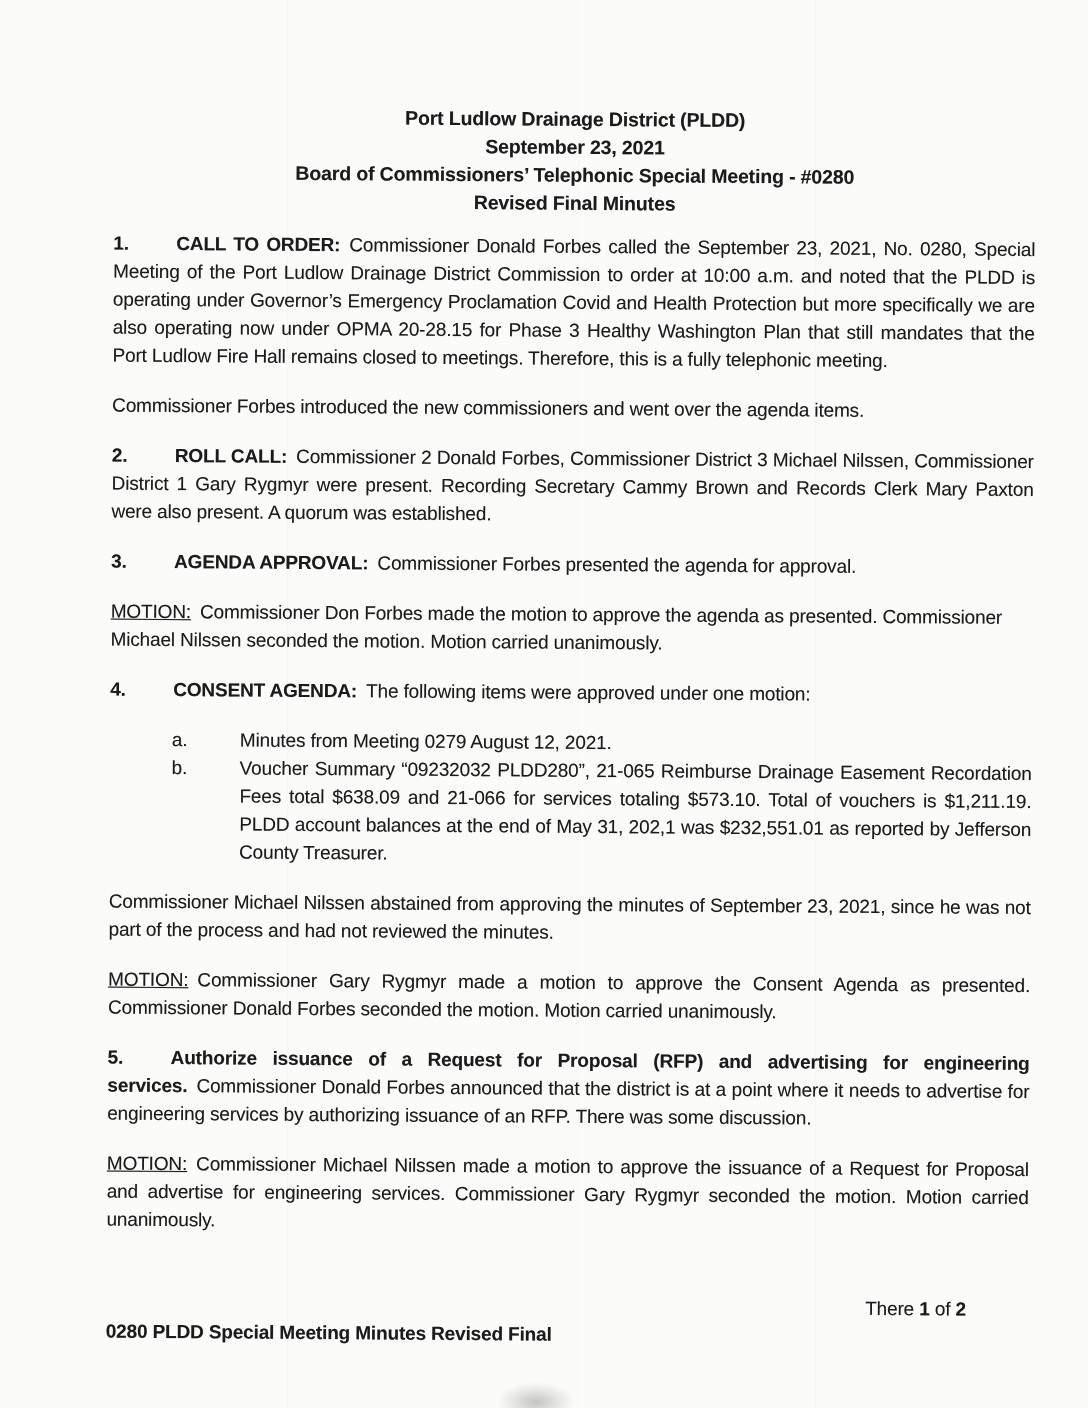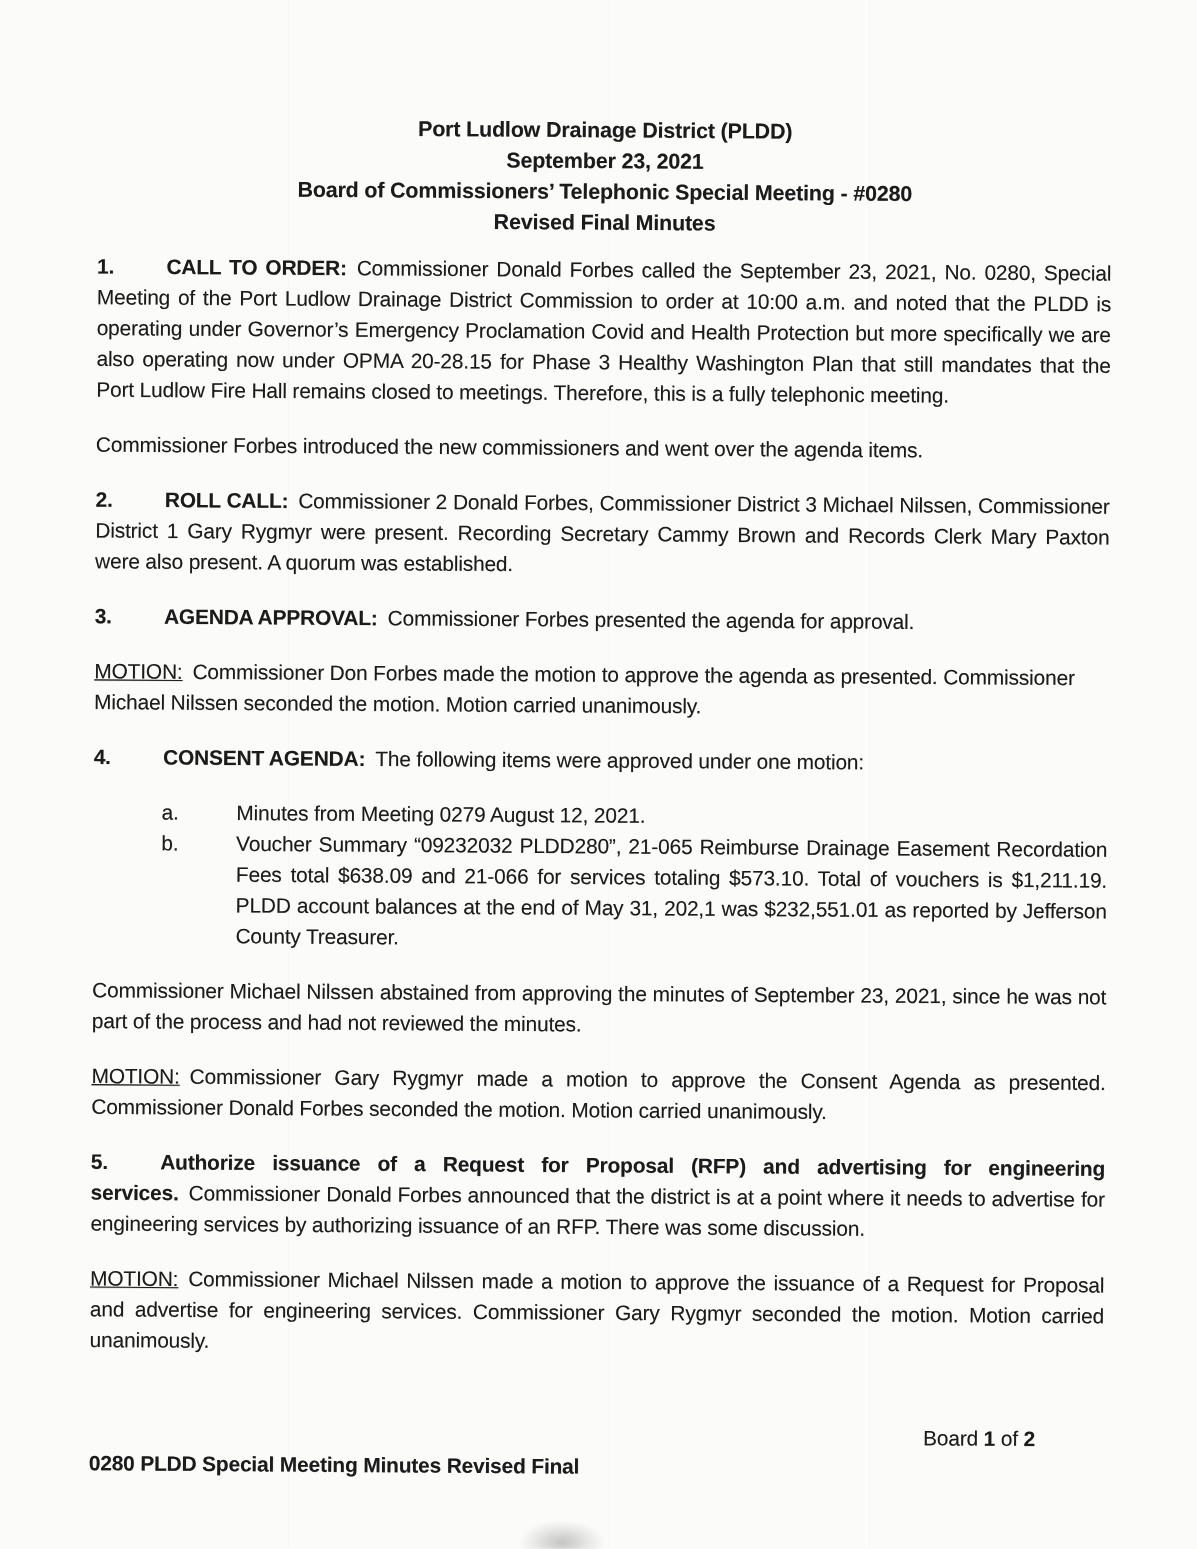--- a/index.html
+++ b/index.html
@@ -14,20 +14,21 @@
     position: relative;
   }
   .sheet {
     position: absolute;
     inset: 0;
     background:
       linear-gradient(90deg, rgba(0,0,0,0.018) 0 1px, transparent 1px) 262px 0 / 1088px 100% no-repeat,
       linear-gradient(90deg, rgba(0,0,0,0.018) 0 1px, transparent 1px) 553px 0 / 1088px 100% no-repeat,
       linear-gradient(90deg, rgba(0,0,0,0.015) 0 1px, transparent 1px) 790px 0 / 1088px 100% no-repeat,
       #fbfbfa;
+    margin-left: 25px;
   }
   .content {
     position: absolute;
     left: 0; top: 0;
     width: 1088px;
     padding: 104px 76px 0 90px;
     transform: rotate(0.4deg);
     transform-origin: 40% 0;
     font-size: 19px;
     line-height: 28px;
@@ -116,20 +117,20 @@
 
     <p class="para justify">
       <span class="num">5.</span><span class="sheading">Authorize issuance of a Request for Proposal (RFP) and advertising for engineering services.</span><span>Commissioner Donald Forbes announced that the district is at a point where it needs to advertise for engineering services by authorizing issuance of an RFP. There was some discussion.</span>
     </p>
 
     <p class="para justify">
       <span class="motion-label">MOTION:</span><span>Commissioner Michael Nilssen made a motion to approve the issuance of a Request for Proposal and advertise for engineering services. Commissioner Gary Rygmyr seconded the motion. Motion carried unanimously.</span>
     </p>
 
     <div class="footer-right">
-      <span>Board </span><span class="bold">1</span><span> of </span><span class="bold">2</span>
+      <span>There </span><span class="bold">1</span><span> of </span><span class="bold">2</span>
     </div>
     <div class="footer-left">0280 PLDD Special Meeting Minutes Revised Final</div>
 
   </div>
 
   <div class="blob"></div>
 </div>
 
 </body></html>

